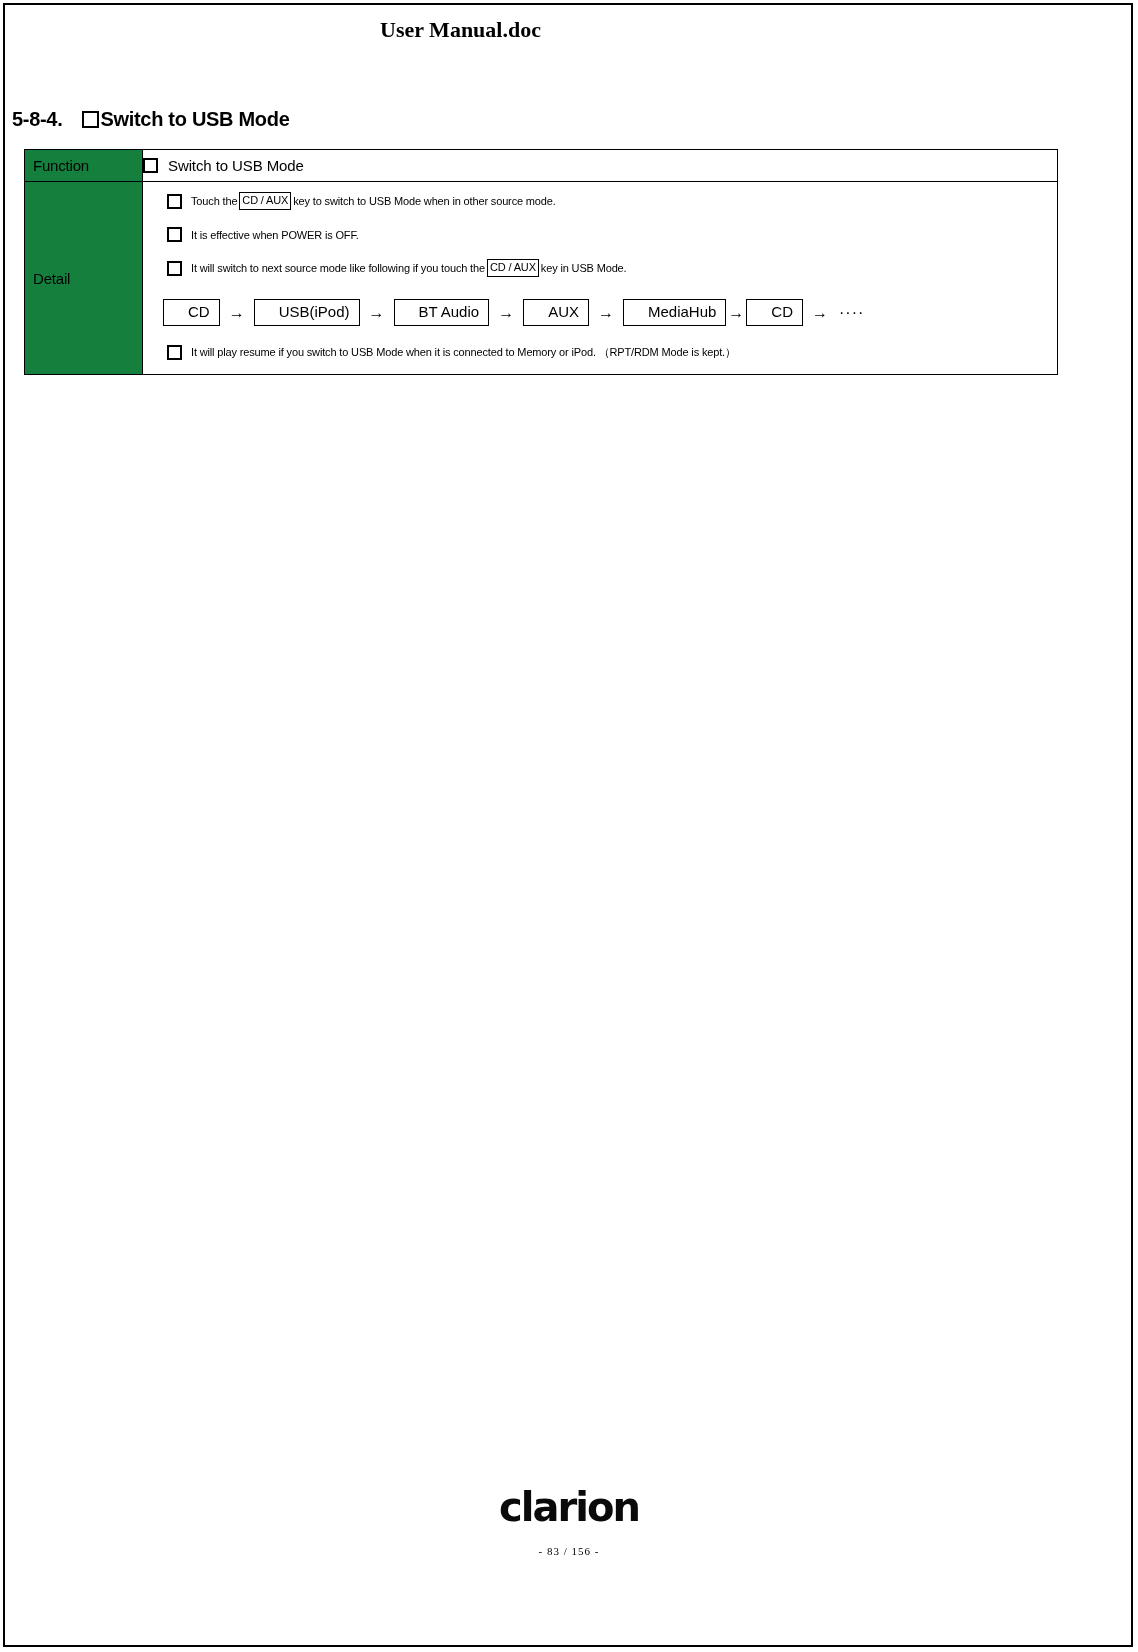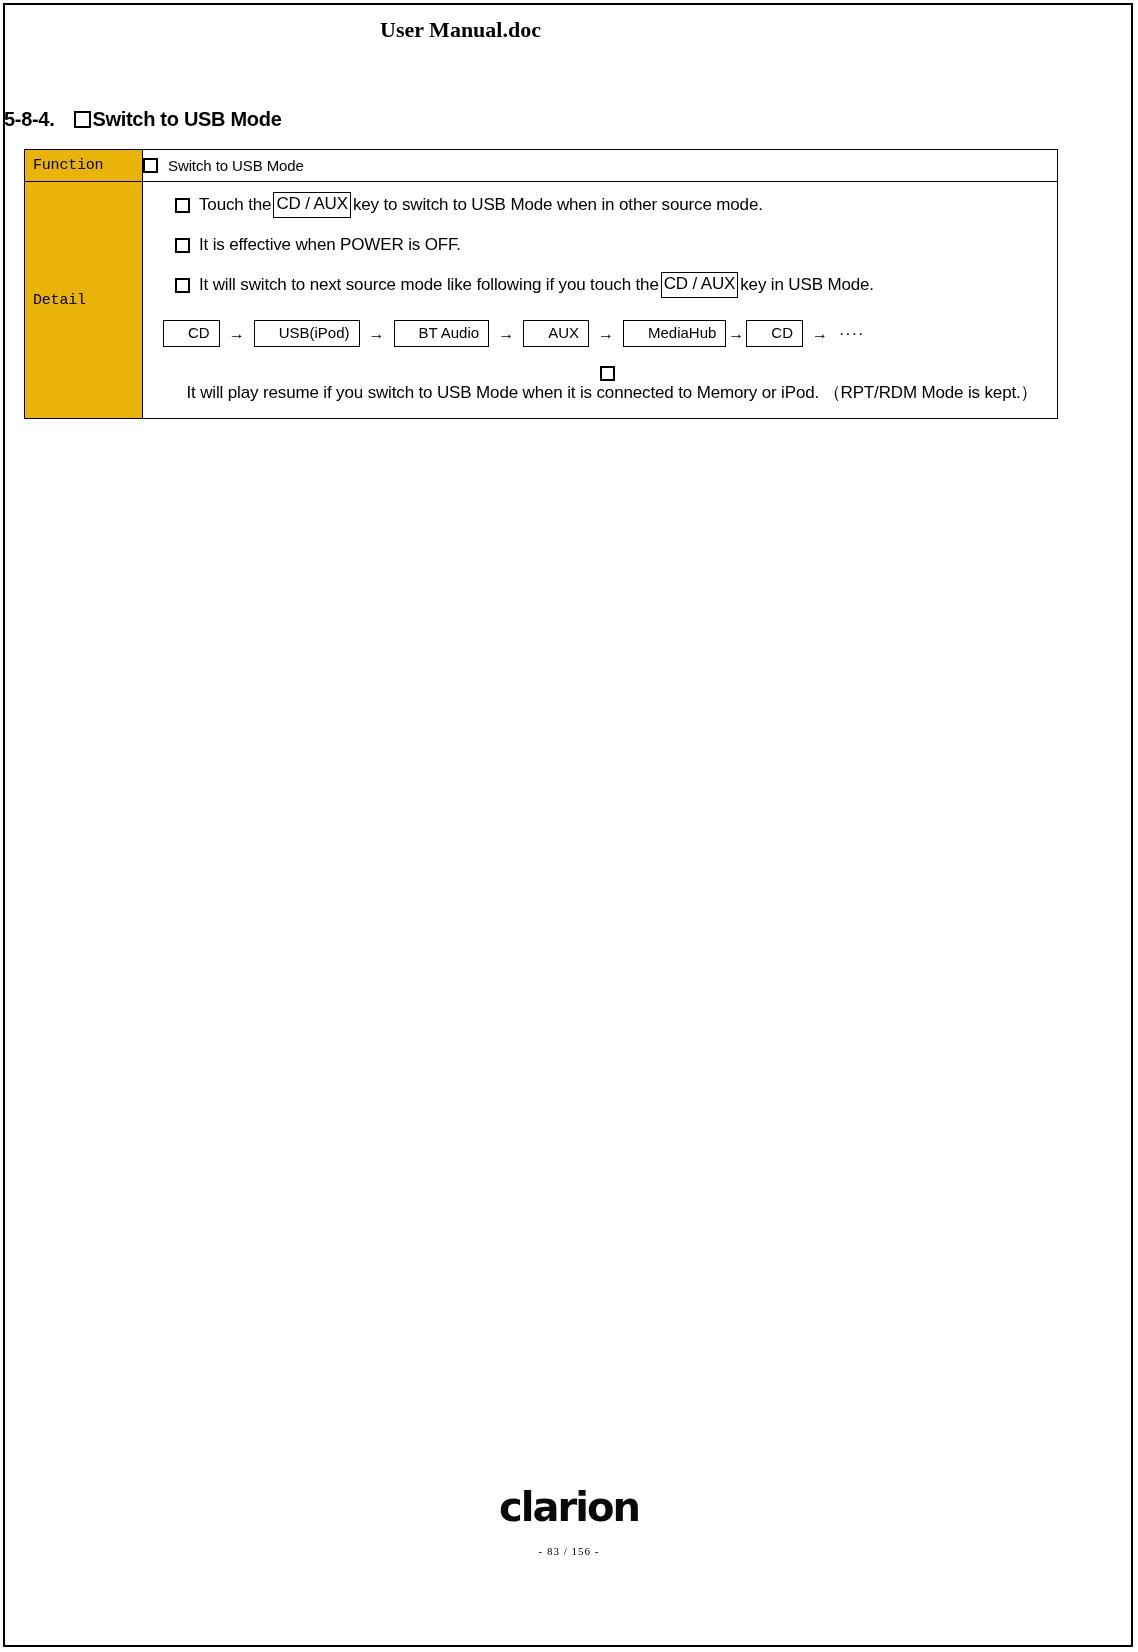--- a/index.html
+++ b/index.html
@@ -44,21 +44,21 @@
     text-align: center;
     font-family: "Liberation Serif", serif;
     font-weight: bold;
     font-size: 22px;
     letter-spacing: 0px;
   }
 
   
   .section-title {
     position: absolute;
-    left: 4px;
+    left: 12px;
     top: 108px;
     font-family: "Liberation Sans", sans-serif;
     font-weight: bold;
     font-size: 20px;
     letter-spacing: -0.3px;
     white-space: nowrap;
     display: flex;
     align-items: center;
     text-align: center;
   }
@@ -90,26 +90,25 @@
     table-layout: fixed;
     font-size: 15px;
   }
   .spec-table td {
     border: 1px solid #000000;
     padding: 0;
     vertical-align: middle;
   }
   .spec-table .label-cell {
     width: 103px;
-    background: #eab308;
+    background: #15803d;
     font-size: 15px;
     padding: 4px 6px 4px 8px;
     line-height: 1.55;
     letter-spacing: -0.2px;
-    font-family: Liberation Mono, monospace;
   }
   .label-cell.mid {
     vertical-align: middle;
   }
   .label-cell.detail-label {
     vertical-align: middle;
   }
   .content-cell {
     padding: 6px 8px 6px 16px;
     line-height: 1.6;
@@ -141,27 +140,26 @@
   }
 
   
   .detail-body {
     padding: 10px 8px 12px 16px;
   }
   .detail-line {
     display: flex;
     align-items: center;
     white-space: nowrap;
-    margin: 0 0 17px 16px;
+    margin: 0 0 17px 8px;
     letter-spacing: -0.15px;
-    font-size: 17px;
+    font-size: 11px;
   }
   .detail-line:last-child {
     margin-bottom: 2px;
-    flex-direction: column;
   }
   .detail-line .sq {
     margin-right: 9px;
     flex: none;
   }
 
   
   .flow {
     display: flex;
     align-items: center;

